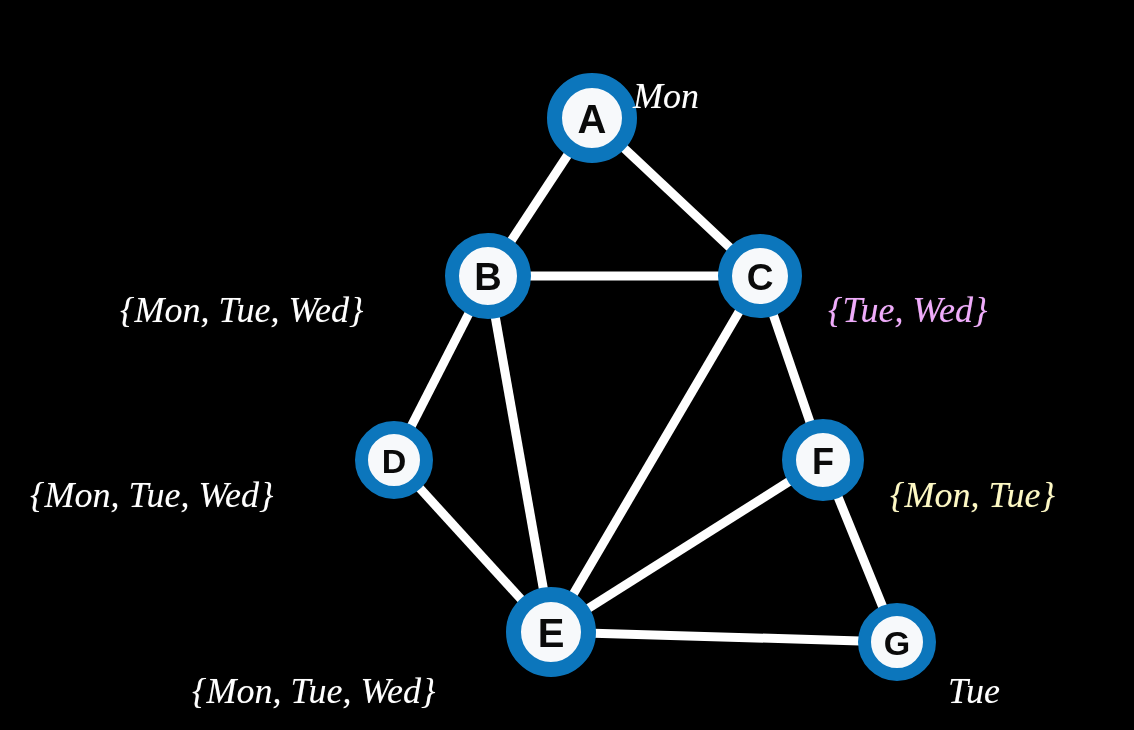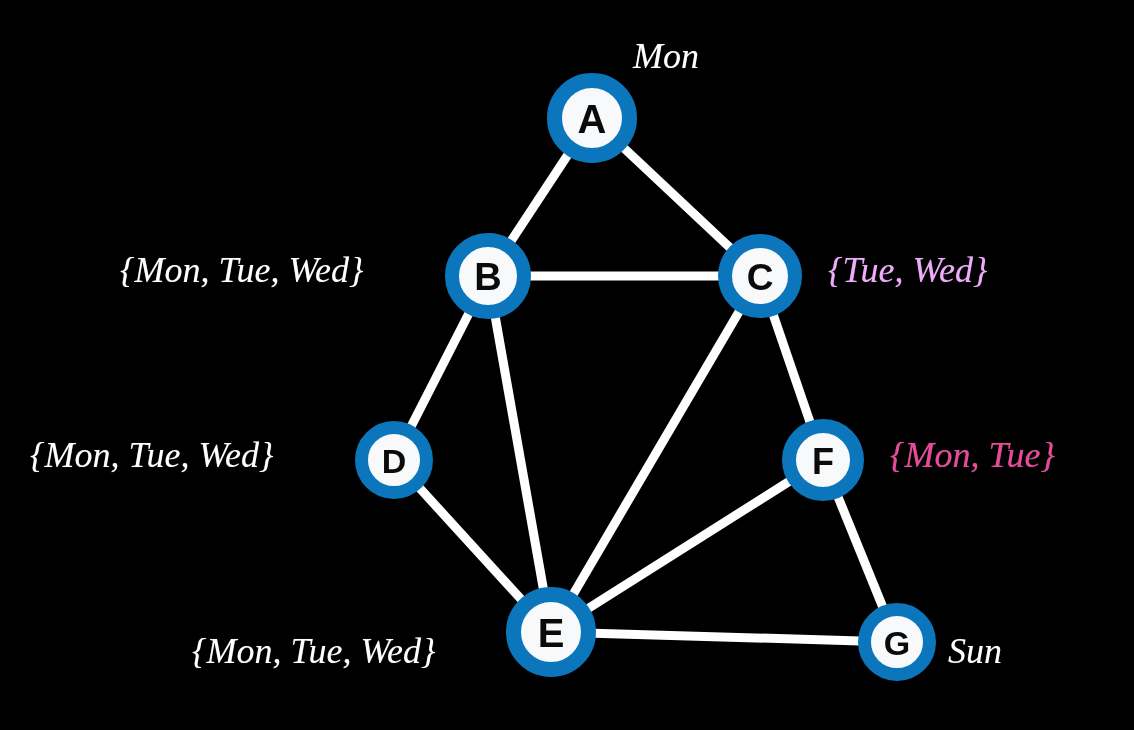--- a/index.html
+++ b/index.html
@@ -48,21 +48,21 @@
   .domain-label {
     position: absolute;
     color: #ffffff;
     font-family: "Liberation Serif", "DejaVu Serif", serif;
     font-style: italic;
     font-size: 36px;
     line-height: 1;
     white-space: nowrap;
     text-shadow: 0 0 1px rgba(255,255,255,0.35);
   }
-  .label-right { text-align: right; }
+  .label-right { text-align: right; margin-top: 40px; }
 </style>
 </head>
 <body>
 
 <div id="canvas">
   <svg id="graph-svg" viewBox="0 0 1134 730">
     <g id="edge-layer">
         <line class="edge-line" x1="568.3581407882725" y1="153.9174399562783" x2="510.5422378530425" y2="241.75313864633932" stroke="#ffffff"></line>
         <line class="edge-line" x1="623.3235450290902" y1="147.45904830116817" x2="730.8618185775905" y2="248.5962341384482" stroke="#ffffff"></line>
         <line class="edge-line" x1="529" y1="276" x2="720" y2="276" stroke="#ffffff"></line>
@@ -105,16 +105,16 @@
           <text class="node-letter" x="897" y="643" font-size="34" fill="#0a0a0a">G</text>
         </g>
       </g>
   </svg>
   <div id="label-layer">
       <div class="domain-label label-right" style="left: 633px; top: 38px; color: rgb(255, 255, 255);">Mon</div>
       <div class="domain-label label-right" style="left: 120px; top: 252px; color: rgb(255, 255, 255);">{Mon, Tue, Wed}</div>
       <div class="domain-label label-right" style="left: 828px; top: 252px; color: #f0abfc;">{Tue, Wed}</div>
       <div class="domain-label label-right" style="left: 30px; top: 437px; color: rgb(255, 255, 255);">{Mon, Tue, Wed}</div>
       <div class="domain-label label-right" style="left: 192px; top: 633px; color: rgb(255, 255, 255);">{Mon, Tue, Wed}</div>
-      <div class="domain-label label-right" style="left: 890px; top: 437px; color: #ec4899;">{Mon, Tue}</div>
-      <div class="domain-label label-right" style="left: 948px; top: 633px; color: rgb(255, 255, 255);">Sun</div>
+      <div class="domain-label label-right" style="left: 890px; top: 437px; color: #fef9c3;">{Mon, Tue}</div>
+      <div class="domain-label label-right" style="left: 948px; top: 633px; color: rgb(255, 255, 255);">Tue</div>
     </div>
 </div>
 
 </body></html>

